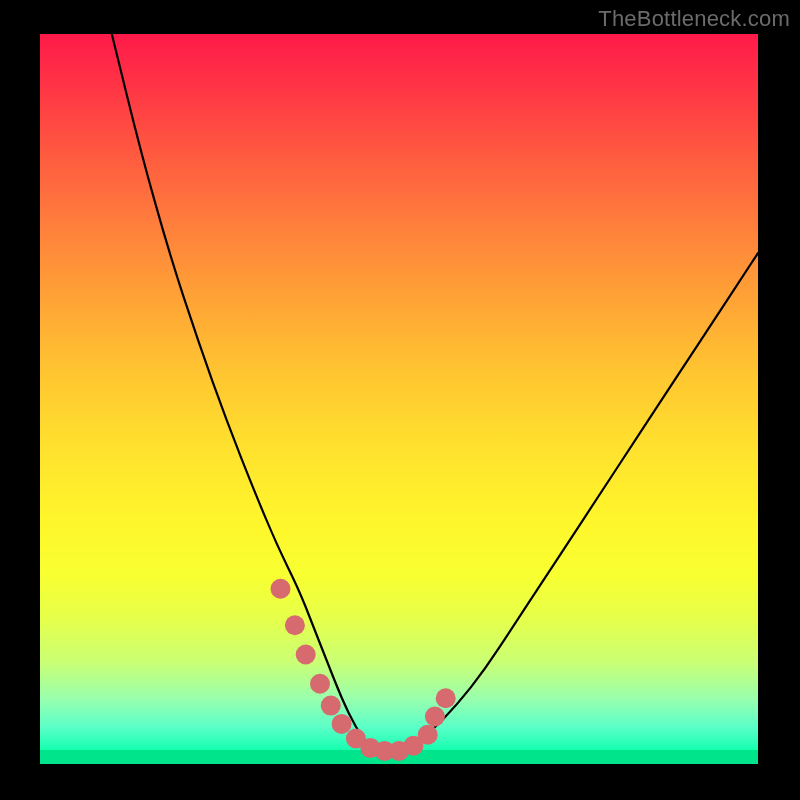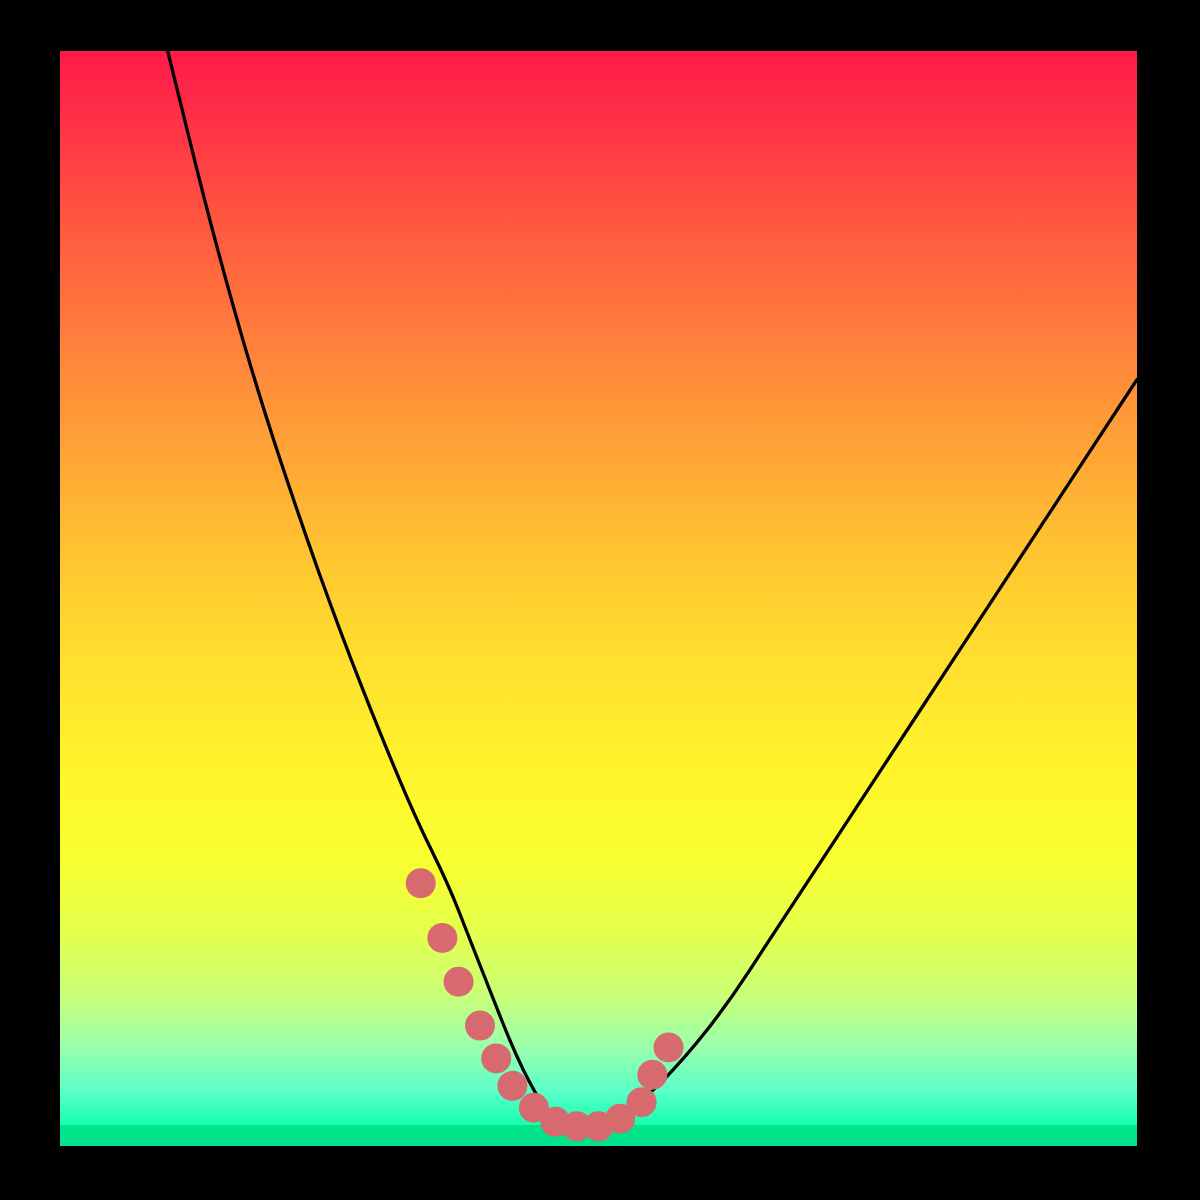--- a/index.html
+++ b/index.html
@@ -64,20 +64,21 @@
     left: 0; top: 0;
     width: 718px;
     height: 730px;
   }
 </style>
 </head>
 <body>
 
 <div class="frame">
 
+  <div class="watermark">TheBottleneck.com</div>
 
   <div class="plot">
     <div class="green-base"></div>
     <svg class="curve" viewBox="0 0 718 730" preserveAspectRatio="none">
       <path id="curve-path" fill="none" stroke="#000" stroke-width="2.2" stroke-linecap="round" stroke-linejoin="round" d="M 71.8 0.0 Q 71.8 0.0 86.2 58.4 Q 100.5 116.8 114.9 167.9 Q 129.2 219.0 143.6 262.8 Q 158.0 306.6 172.3 346.8 Q 186.7 386.9 201.0 423.4 Q 215.4 459.9 226.2 485.4 Q 236.9 511.0 247.7 532.9 Q 258.5 554.8 265.7 573.0 Q 272.8 591.3 280.0 609.5 Q 287.2 627.8 294.4 646.0 Q 301.6 664.3 308.7 678.9 Q 315.9 693.5 323.1 704.5 Q 330.3 715.4 344.6 715.4 Q 359.0 715.4 373.4 708.1 Q 387.7 700.8 402.1 686.2 Q 416.4 671.6 430.8 653.4 Q 445.2 635.1 459.5 613.2 Q 473.9 591.3 488.2 569.4 Q 502.6 547.5 517.0 525.6 Q 531.3 503.7 545.7 481.8 Q 560.0 459.9 574.4 438.0 Q 588.8 416.1 603.1 394.2 Q 617.5 372.3 631.8 350.4 Q 646.2 328.5 660.6 306.6 Q 674.9 284.7 689.3 262.8 Q 703.6 240.9 710.8 230.0 T 718.0 219.0"></path>
       <g id="marker-group">
           <circle cx="240.5" cy="554.8" r="10" fill="#d76a6f"></circle>
           <circle cx="254.9" cy="591.3" r="10" fill="#d76a6f"></circle>
           <circle cx="265.7" cy="620.5" r="10" fill="#d76a6f"></circle>
           <circle cx="280.0" cy="649.7" r="10" fill="#d76a6f"></circle>

